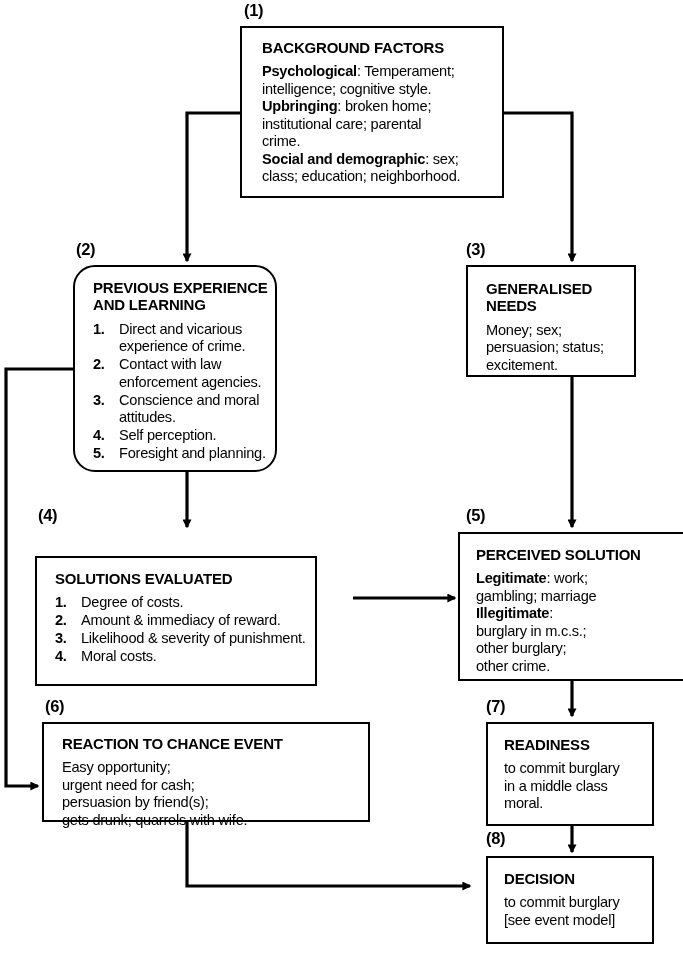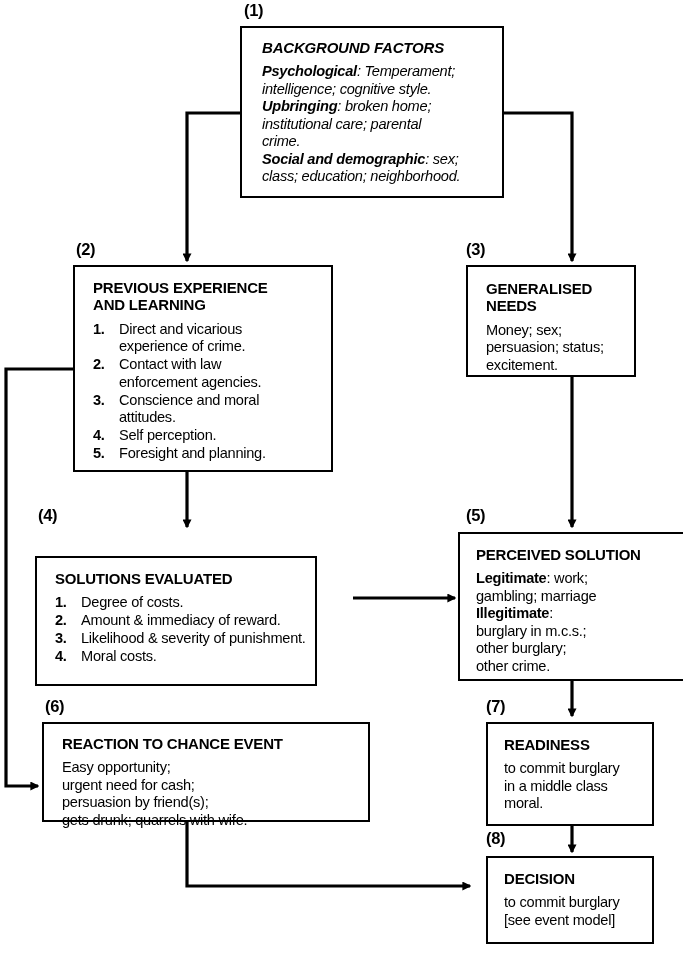--- a/index.html
+++ b/index.html
@@ -50,36 +50,36 @@
 
       <path d="M572,826 L572,852" marker-end="url(#ah)"></path>
 
       <path d="M187,822 L187,886 L470,886" marker-end="url(#ah)"></path>
 
     </g>
   </svg>
 
   <div class="tag" style="left:244px;top:1px;">(1)</div>
   <div class="node" style="left:240px;top:26px;width:264px;height:172px;">
-    <div class="node-inner" style="padding:11px 24px 8px 20px;font-style:italic;">
+    <div class="node-inner" style="padding:11px 24px 8px 20px;">
       <div class="title">BACKGROUND FACTORS</div>
       <div class="tight">
         <div class="body-line"><span class="lbl">Psychological</span><span>:</span><span> Temperament;</span></div>
         <div class="body-line"><span>intelligence; cognitive style.</span></div>
         <div class="body-line"><span class="lbl">Upbringing</span><span>:</span><span> broken home;</span></div>
         <div class="body-line"><span>institutional care; parental</span></div>
         <div class="body-line"><span>crime.</span></div>
         <div class="body-line"><span class="lbl">Social and demographic</span><span>:</span><span> sex;</span></div>
         <div class="body-line"><span>class; education; neighborhood.</span></div>
       </div>
     </div>
   </div>
 
   <div class="tag" style="left:76px;top:240px;">(2)</div>
-  <div class="node" style="left:73px;top:265px;width:260px;height:207px;">
+  <div class="node" style="left:73px;top:265px;width:204px;height:207px;border-radius:22px;">
     <div class="node-inner" style="padding:12px 6px 8px 18px;">
       <div class="title" style="white-space:pre-line;">PREVIOUS EXPERIENCE
 AND LEARNING</div>
       <ol class="numlist">
         <li>
             <span class="num">1.</span>
             <span class="txt">Direct and vicarious
 experience of crime.</span>
           </li>
         <li>

